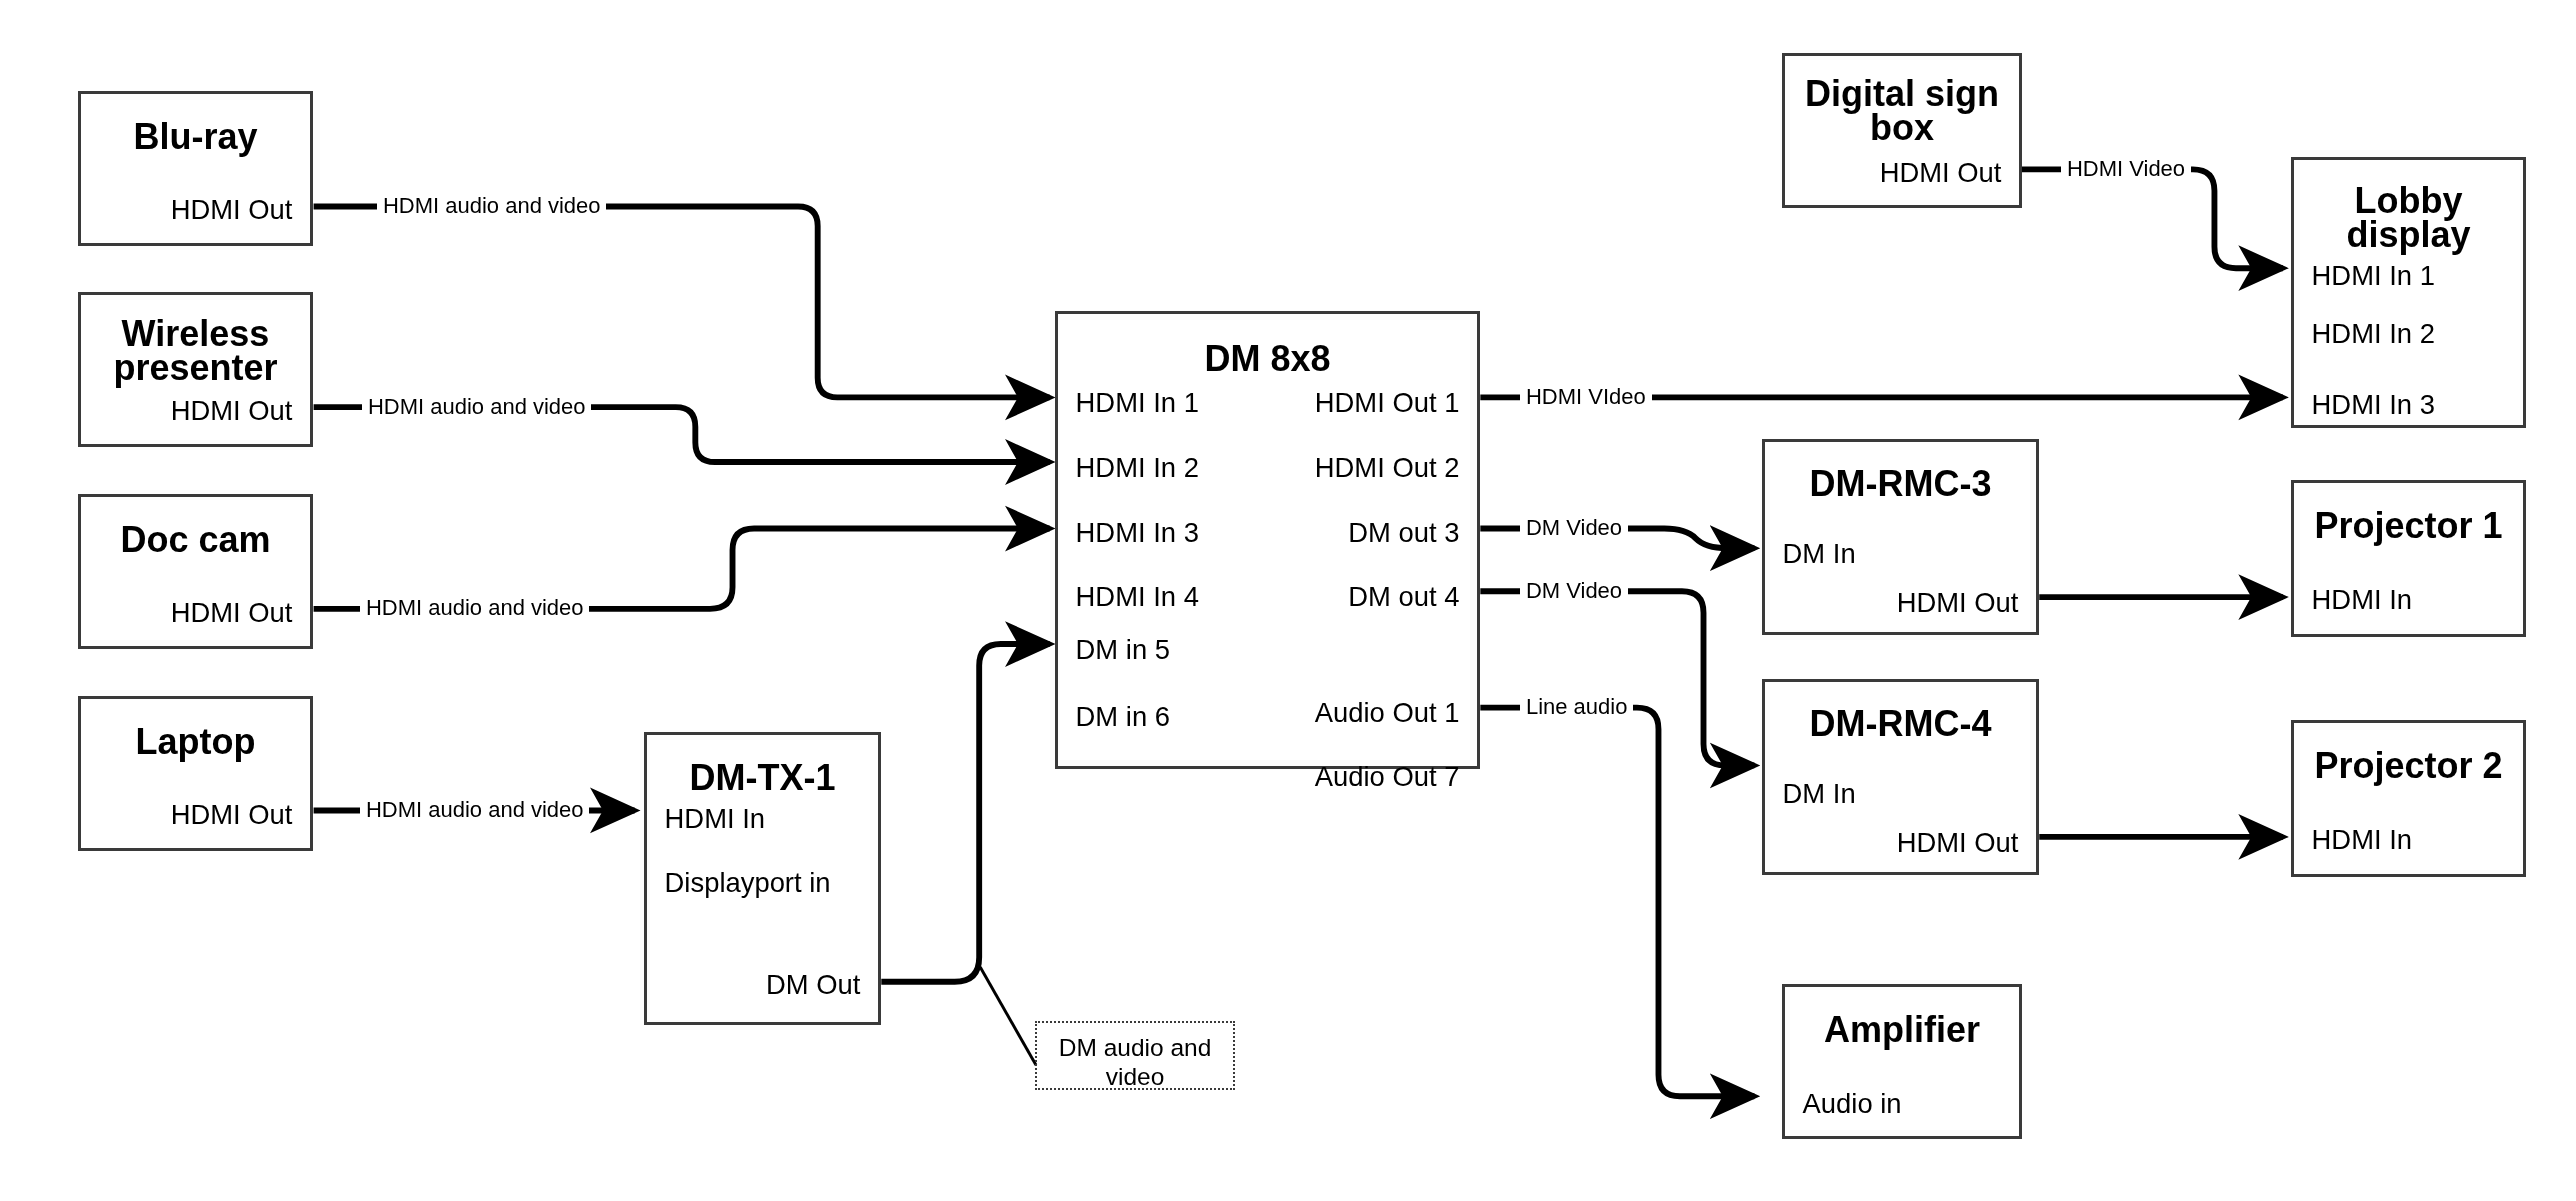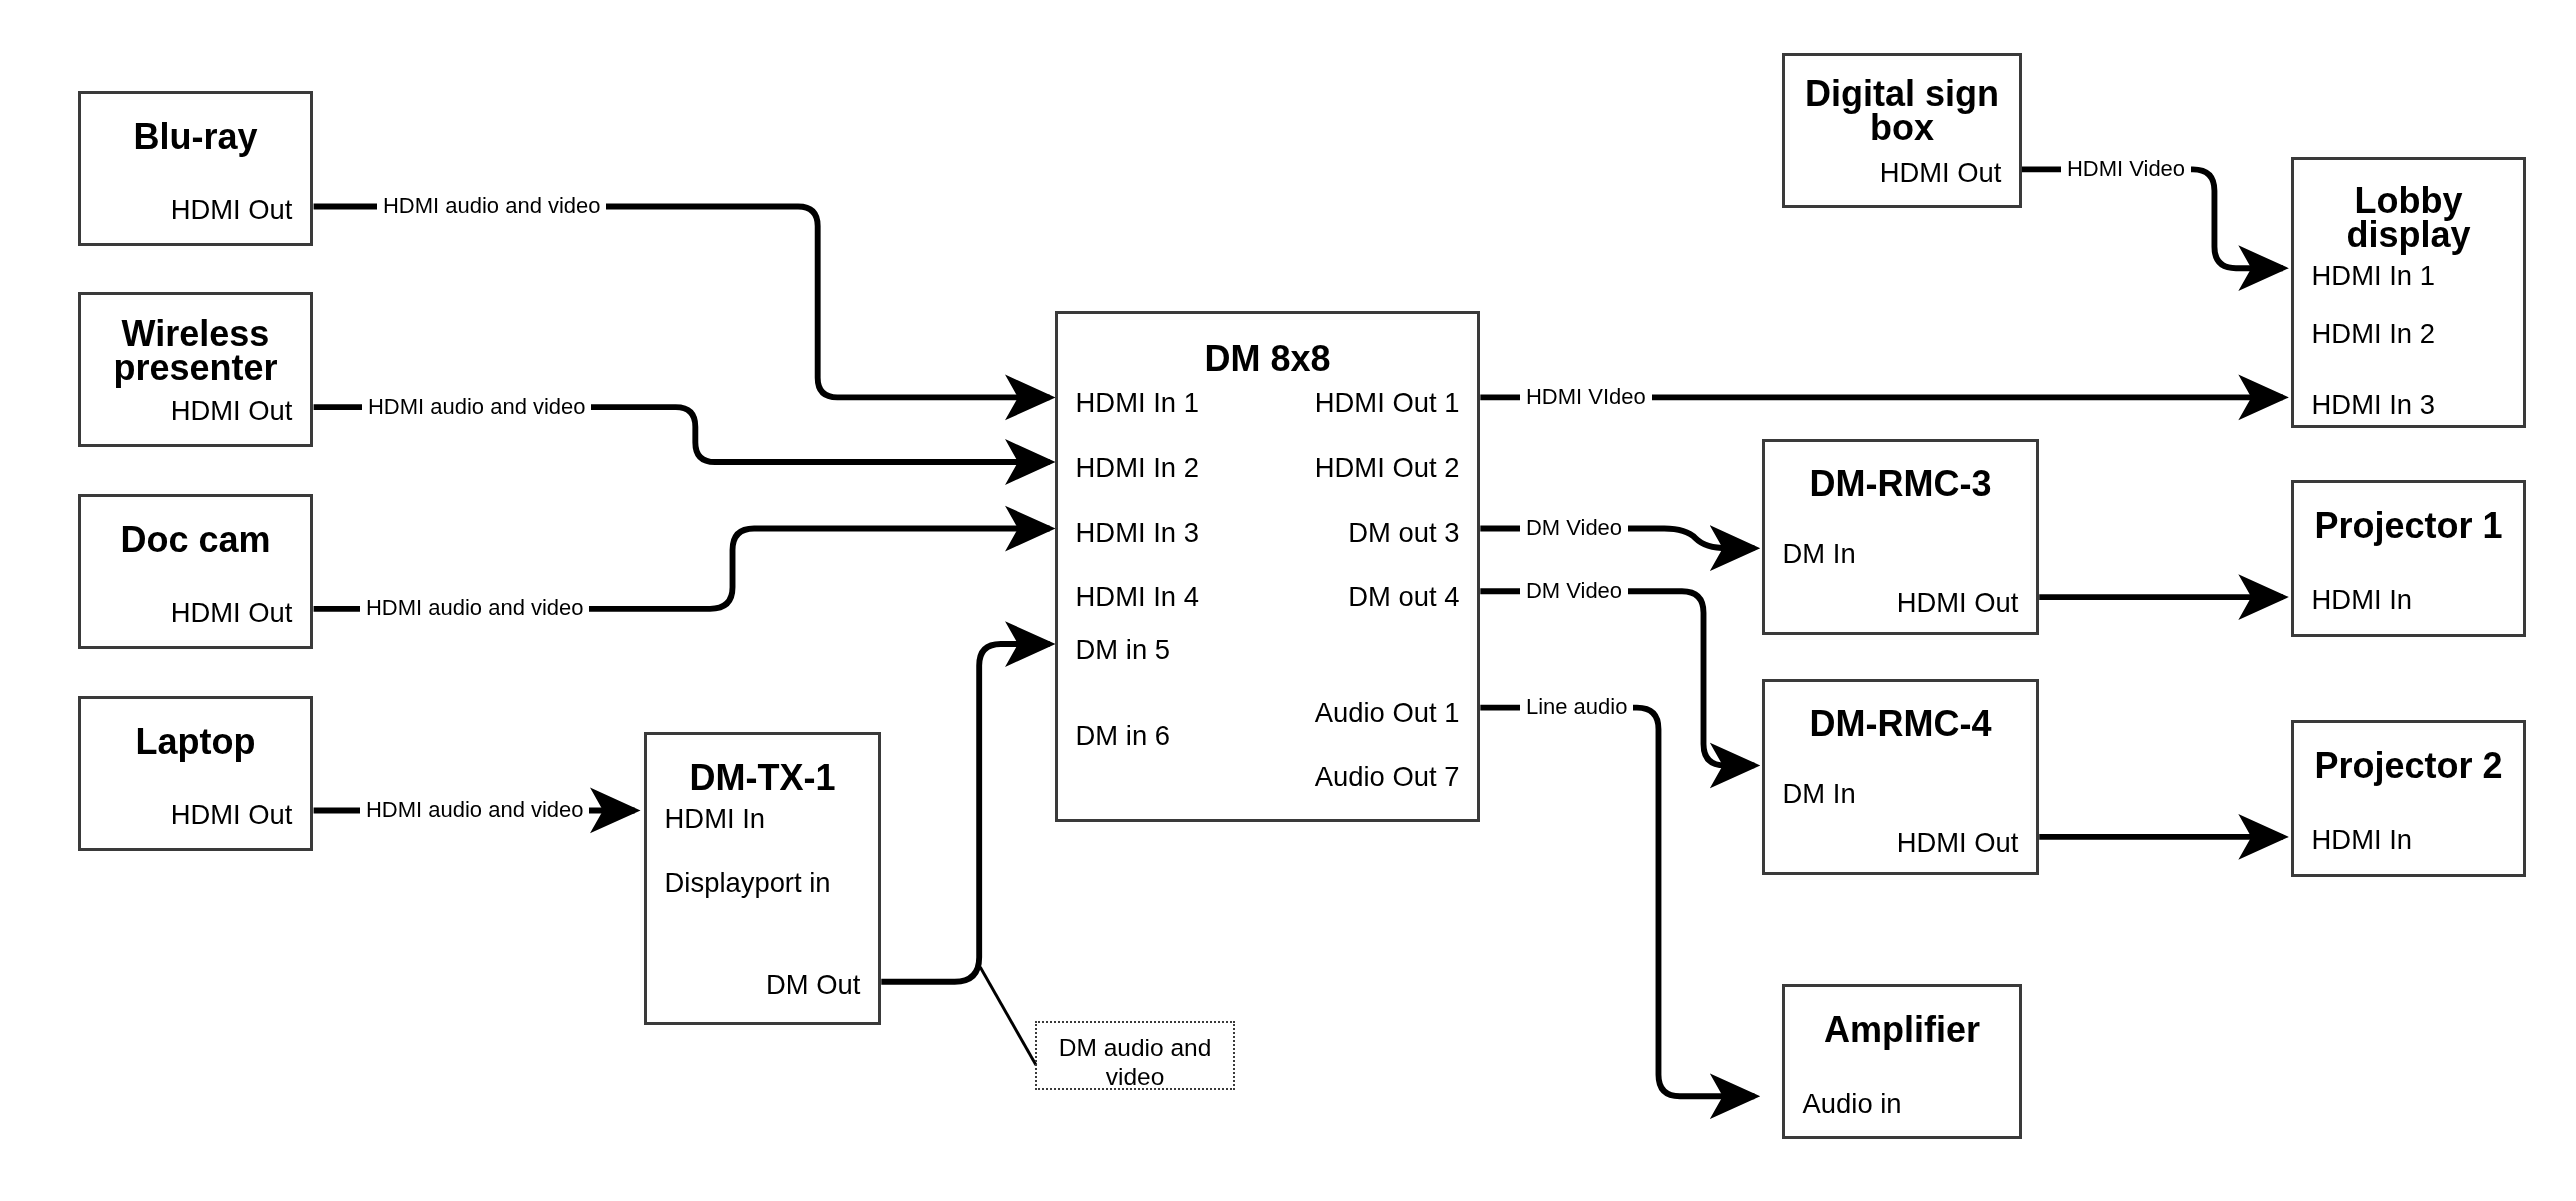--- a/index.html
+++ b/index.html
@@ -156,29 +156,29 @@
     <div class="port right" style="top:102px;">HDMI Out</div>
   </div>
 
   <div class="node" style="left:644px; top:732px; width:237px; height:293px;">
     <div class="node-title" style="top:21.5px;">DM-TX-1</div>
     <div class="port left" style="top:70px;">HDMI In</div>
     <div class="port left" style="top:134px;">Displayport in</div>
     <div class="port right" style="top:236px;">DM Out</div>
   </div>
 
-  <div class="node" style="left:1055px; top:311px; width:425px; height:511px;">
+  <div class="node" style="left:1055px; top:311px; width:425px; height:458px;">
     <div class="node-title" style="top:23.5px;">DM 8x8</div>
 
     <div class="port left" style="top:75px;">HDMI In 1</div>
     <div class="port left" style="top:140px;">HDMI In 2</div>
     <div class="port left" style="top:205px;">HDMI In 3</div>
     <div class="port left" style="top:269px;">HDMI In 4</div>
     <div class="port left" style="top:322px;">DM in 5</div>
-    <div class="port left" style="top:408px;text-align:right;">DM in 6</div>
+    <div class="port left" style="top:389px;text-align:right;">DM in 6</div>
 
     <div class="port right" style="top:75px;">HDMI Out 1</div>
     <div class="port right" style="top:140px;">HDMI Out 2</div>
     <div class="port right" style="top:205px;">DM out 3</div>
     <div class="port right" style="top:269px;">DM out 4</div>
     <div class="port right" style="top:385px;">Audio Out 1</div>
     <div class="port right" style="top:449px;">Audio Out 7</div>
   </div>
 
   <div class="node" style="left:1782px; top:53px; width:240px; height:155px;">

